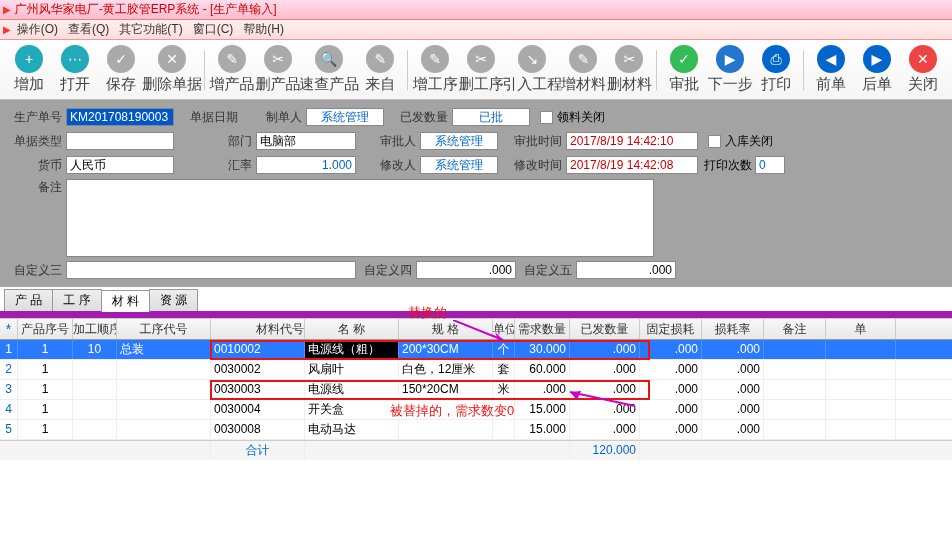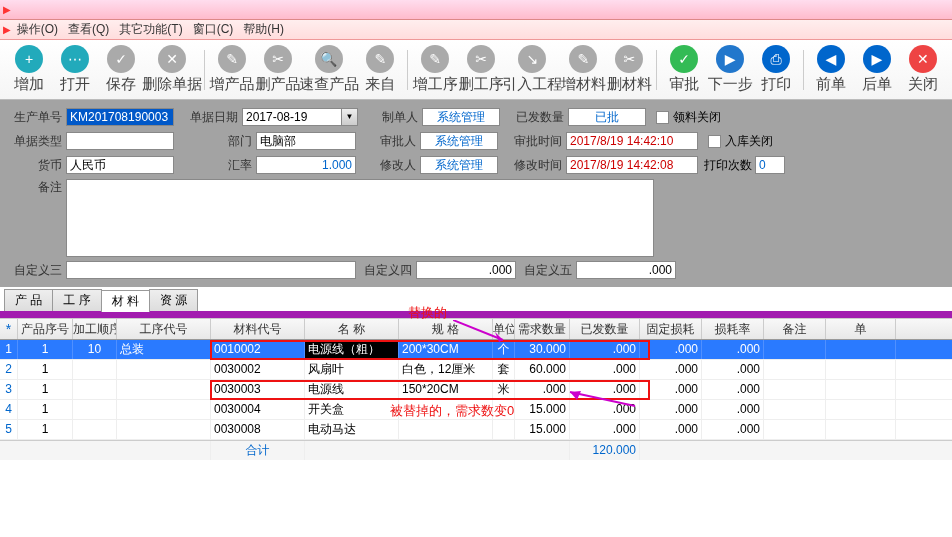--- a/index.html
+++ b/index.html
@@ -50,20 +50,21 @@
 .annot{position:absolute;color:#e11;font-size:13px;pointer-events:none;z-index:10}
 .redbox{position:absolute;border:2px solid #e11;pointer-events:none;z-index:9}
 .arrow{position:absolute;z-index:10;pointer-events:none}
 .gfoot{display:flex;height:20px;background:#f5f5f5;border-top:1px solid #ccc}
 </style>
 </head>
 <body>
 
 <div class="titlebar">
  <span class="tri">▶</span>
+ <span class="ttl">广州风华家电厂-黄工胶管ERP系统 - [生产单输入]</span>
 </div>
 
 <div class="menubar">
  <span class="tri">▶</span>
  <span class="mi">操作(O)</span>
  <span class="mi">查看(Q)</span>
  <span class="mi">其它功能(T)</span>
  <span class="mi">窗口(C)</span>
  <span class="mi">帮助(H)</span>
 </div>
@@ -149,24 +150,20 @@
       <div class="ico c-red">✕</div>
       <div class="lbl">关闭</div>
     </div>
   </div>
 
 <div class="form">
  <div class="frow">
   <span class="flab">生产单号</span>
   <span class="fval sel" style="width:108px">KM201708190003</span>
   <span class="flab" style="width:64px">单据日期</span>
-  <span class="ddl">
-        <span class="fval" style="width:100px">2017-08-19</span>
-        <span class="arr">▼</span>
-      </span>
   <span class="flab" style="width:60px">制单人</span>
   <span class="fval blue" style="width:78px;text-align:center">系统管理</span>
   <span class="flab" style="width:64px">已发数量</span>
   <span class="fval blue" style="width:78px;text-align:center">已批</span>
   <span style="width:10px"></span>
   <span class="chk"></span>
   <span>领料关闭</span>
  </div>
  <div class="frow">
   <span class="flab">单据类型</span>
@@ -214,21 +211,21 @@
  <div class="tab act">材  料</div>
  <div class="tab">资  源</div>
 </div>
 
 <div class="grid">
  <div class="ghead" id="ghead">
       <div class="gh" style="width: 18px;"><span class="star">*</span></div>
       <div class="gh" style="width: 55px;">产品序号</div>
       <div class="gh" style="width: 44px;">加工顺序</div>
       <div class="gh" style="width: 94px;">工序代号</div>
-      <div class="gh" style="width: 94px;">材料代号</div>
+      <div class="gh" style="width: 94px; text-align: right;">材料代号</div>
       <div class="gh" style="width: 94px;">名       称</div>
       <div class="gh" style="width: 94px;">规       格</div>
       <div class="gh" style="width: 22px;">单位</div>
       <div class="gh" style="width: 55px;">需求数量</div>
       <div class="gh" style="width: 70px;">已发数量</div>
       <div class="gh" style="width: 62px;">固定损耗</div>
       <div class="gh" style="width: 62px;">损耗率</div>
       <div class="gh" style="width: 62px;">备注</div>
       <div class="gh" style="width: 70px;">单</div>
     </div>

